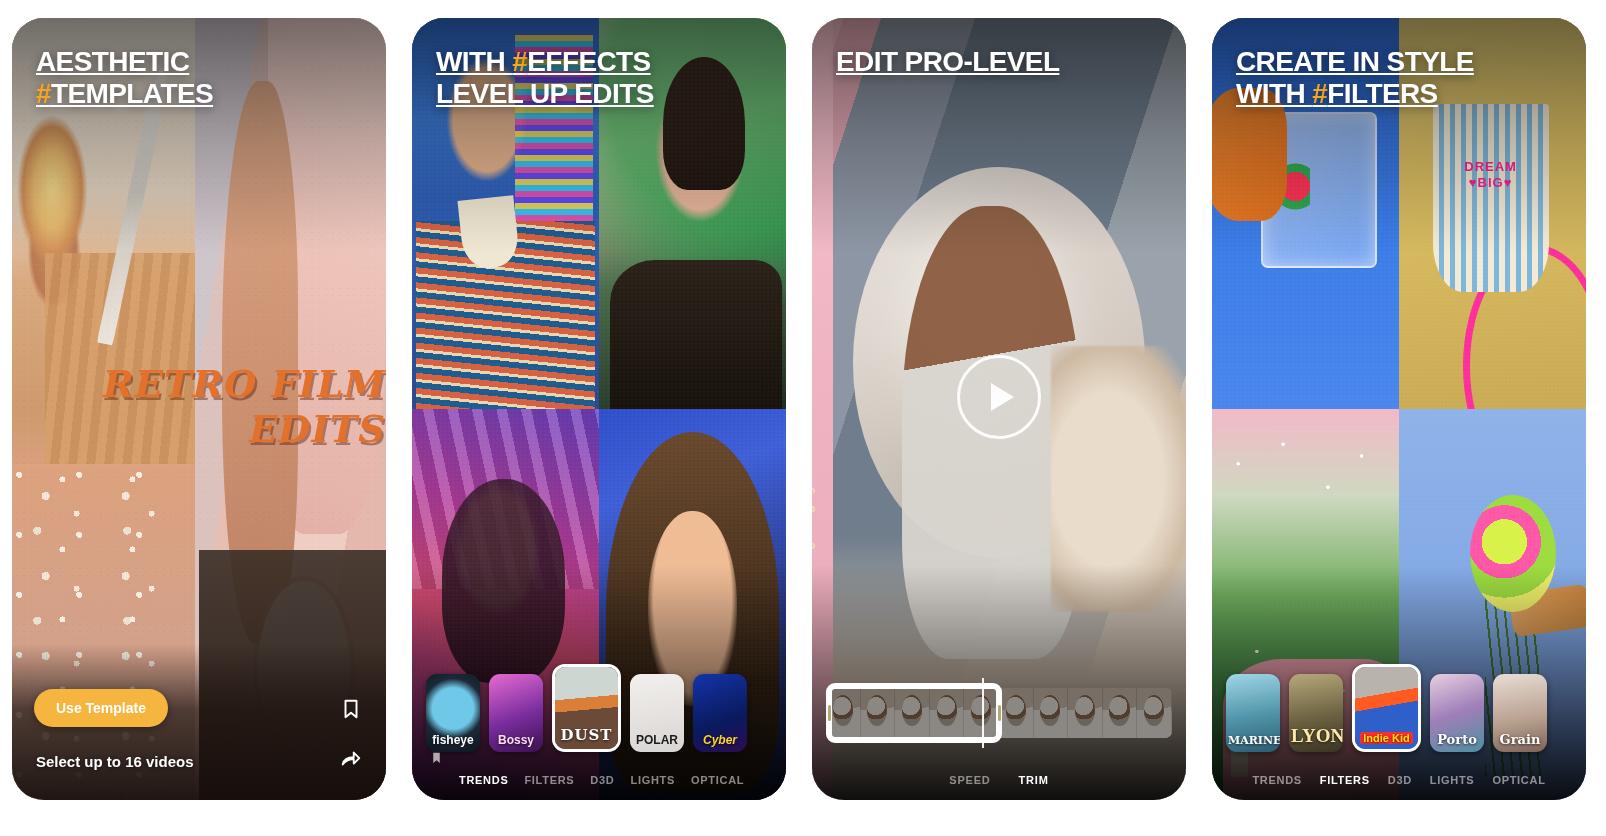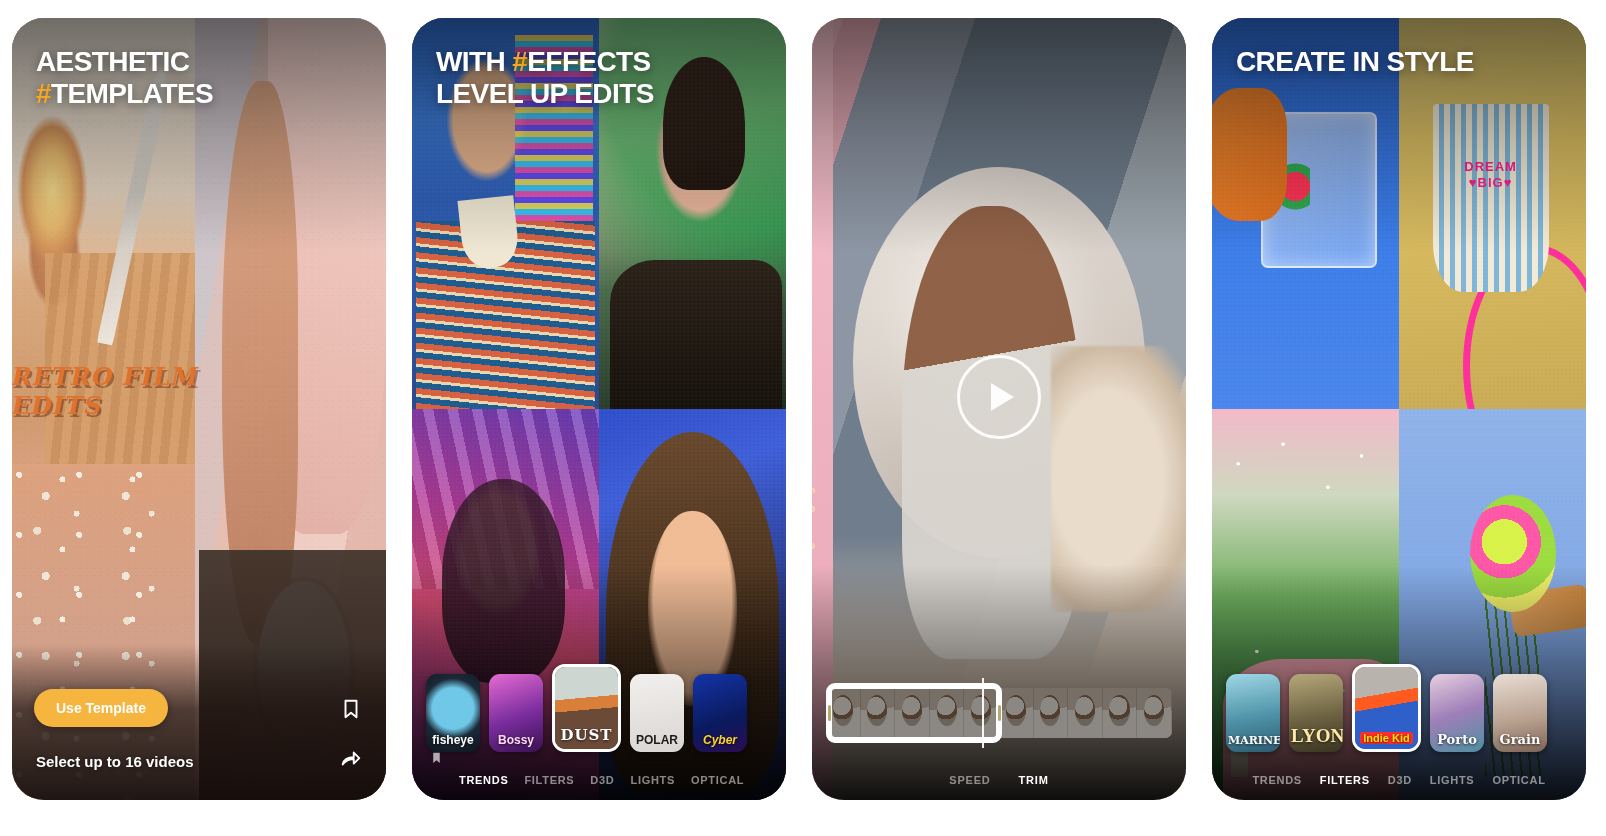--- a/index.html
+++ b/index.html
@@ -222,30 +222,30 @@
     position:absolute;left:0;top:0;width:100%;
     padding:28px 24px 0 24px;
     color:#fff;
     font-weight:800;
     font-size:28px;
     line-height:1.14;
     letter-spacing:-0.6px;
     text-shadow:0 2px 10px rgba(0,0,0,.45);
     z-index:6;
   }
-  .headline .l{display:block;}
+  .headline .l{display:block;text-decoration:underline;}
   .hash{color:#F5A623;}
 
   
   .retro-title{
     position:absolute;left:0;top:44%;width:100%;
-    text-align:left;color:#E2712C;
+    text-align:right;color:#E2712C;
     font-family:"DejaVu Serif", serif;
     font-weight:700;font-style:italic;
-    font-size:24px;line-height:1.22;letter-spacing:1px;
+    font-size:37px;line-height:1.22;letter-spacing:1px;
     text-shadow:2px 3px 0 rgba(90,30,10,.45);
     z-index:6;
   }
   .retro-title .l2{display:block;}
 
   .use-template{
     position:absolute;left:22px;bottom:73px;
     background:#F5B53F;color:#fff;
     font-size:14px;font-weight:700;
     padding:11px 22px;border:none;border-radius:22px;
@@ -471,20 +471,21 @@
       <div class="p3-orb"></div>
       <div class="p3-person"></div>
       <div class="p3-fur"></div>
       <div class="p3-pinkbar"></div>
       <div class="p3-filmnum">6 8 . 2</div>
     </div>
     <div class="scrim-top"></div>
     <div class="scrim-bot"></div>
 
     <div class="headline">
+      <span class="l">EDIT PRO-LEVEL</span>
     </div>
 
     <div class="playbtn">
         <div class="tri"></div>
       </div>
 
     <div class="timeline">
       <div class="tl-track">
         <div class="tl-frame">
             <i></i>
@@ -554,20 +555,21 @@
           <div class="stems"></div>
           <div class="arm"></div>
           <div class="bouquet"></div>
         </div>
     </div>
     <div class="scrim-top"></div>
     <div class="scrim-bot"></div>
 
     <div class="headline">
       <span class="l">CREATE IN STYLE</span>
+      <span class="l"><span>WITH </span><span class="hash">#</span><span>FILTERS</span></span>
     </div>
 
     <div class="strip">
       <div class="thumb">
         <div class="tbg" style="background:linear-gradient(170deg,#9fd7e6,#4f93a8 55%,#2c5c72)"></div>
         <div class="tlabel" style="font-family:'DejaVu Serif',serif;font-size:11px">MARINE</div>
       </div>
       <div class="thumb">
         <div class="tbg" style="background:linear-gradient(170deg,#b5a87a,#6d6342 55%,#3a3422)"></div>
         <div class="tlabel" style="font-family:Liberation Serif, serif;color:#ffe9a8;font-size:19px">LYON</div>

